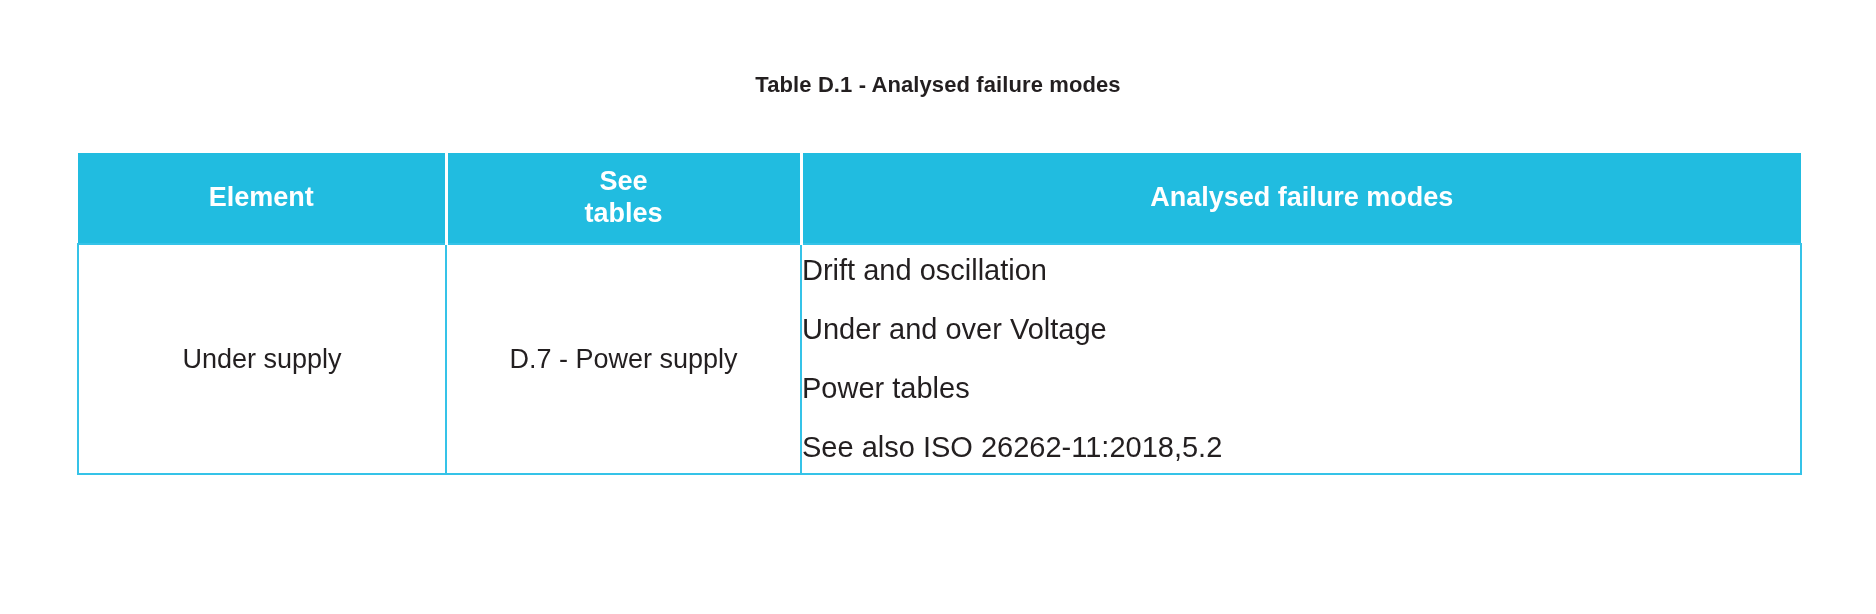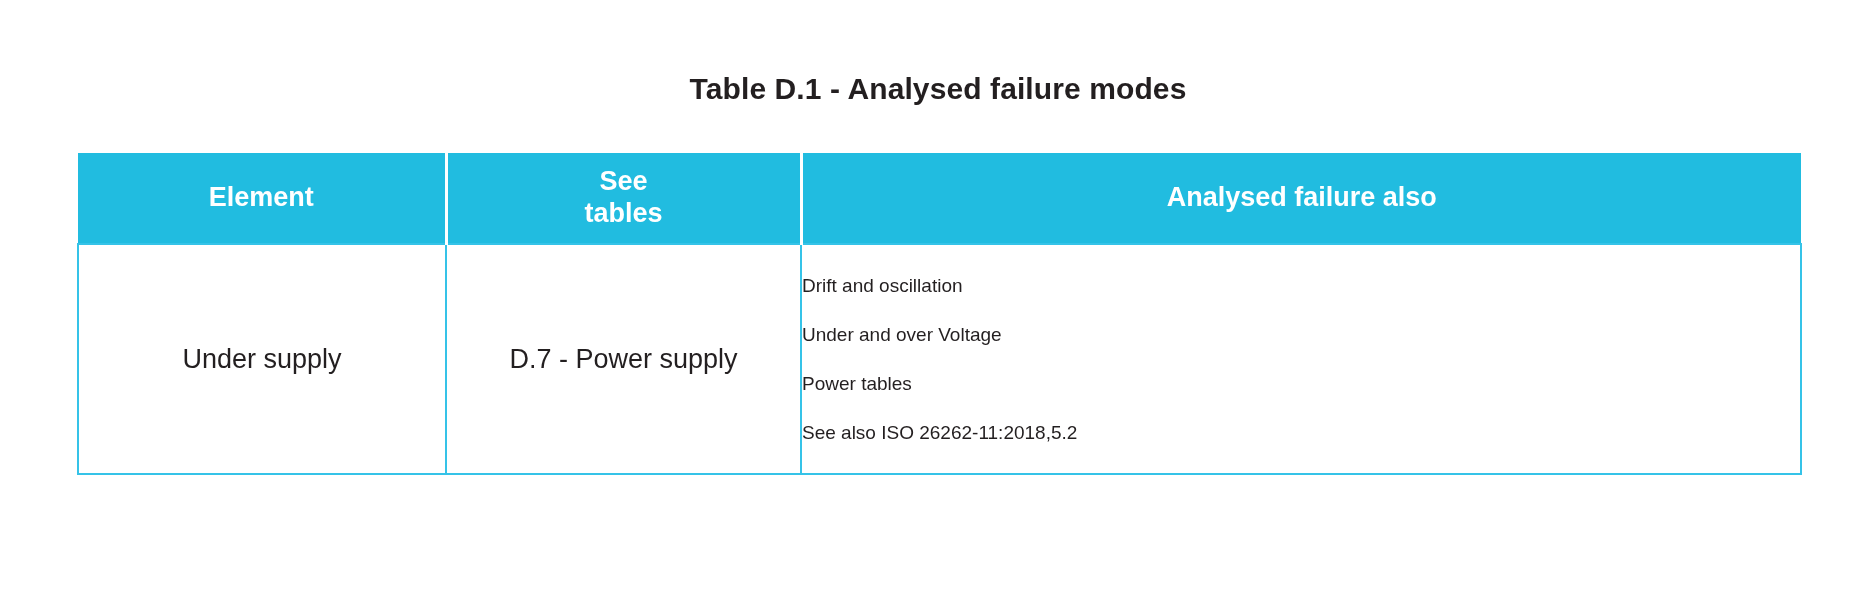--- a/index.html
+++ b/index.html
@@ -21,21 +21,21 @@
     height: 614px;
     background: #ffffff;
   }
 
   .table-title {
     position: absolute;
     left: 0;
     top: 72px;
     width: 1876px;
     text-align: center;
-    font-size: 30px;
+    font-size: 22px;
     font-weight: bold;
     letter-spacing: 0.1px;
     color: #231f20;
   }
 
   .table-wrap {
     position: absolute;
     left: 77px;
     top: 153px;
     width: 1432px;
@@ -105,21 +105,21 @@
     padding: 18px 0 18px 48px;
     vertical-align: middle;
   }
 
   .modes-list {
     list-style: none;
     margin: 0;
     padding: 0;
   }
   .modes-list li {
-    font-size: 19px;
+    font-size: 29px;
     color: #231f20;
     line-height: 1.0;
     padding: 0 0 30px 0;
     white-space: nowrap;
   }
   .modes-list li:last-child {
     padding-bottom: 0;
   }
 </style>
 </head>
@@ -137,21 +137,21 @@
         <col class="c-modes">
       </colgroup>
 
       <thead>
         <tr class="header-row">
           <th>Element</th>
           <th class="sep">
             <span>See</span><br>
             <span>tables</span>
           </th>
-          <th class="sep">Analysed failure also</th>
+          <th class="sep">Analysed failure modes</th>
         </tr>
       </thead>
 
       <tbody>
 
         <tr class="data-row">
           <td class="cell-element">Under supply</td>
           <td class="cell-tables">D.7 - Power supply</td>
           <td class="cell-modes">
             <ul class="modes-list">

